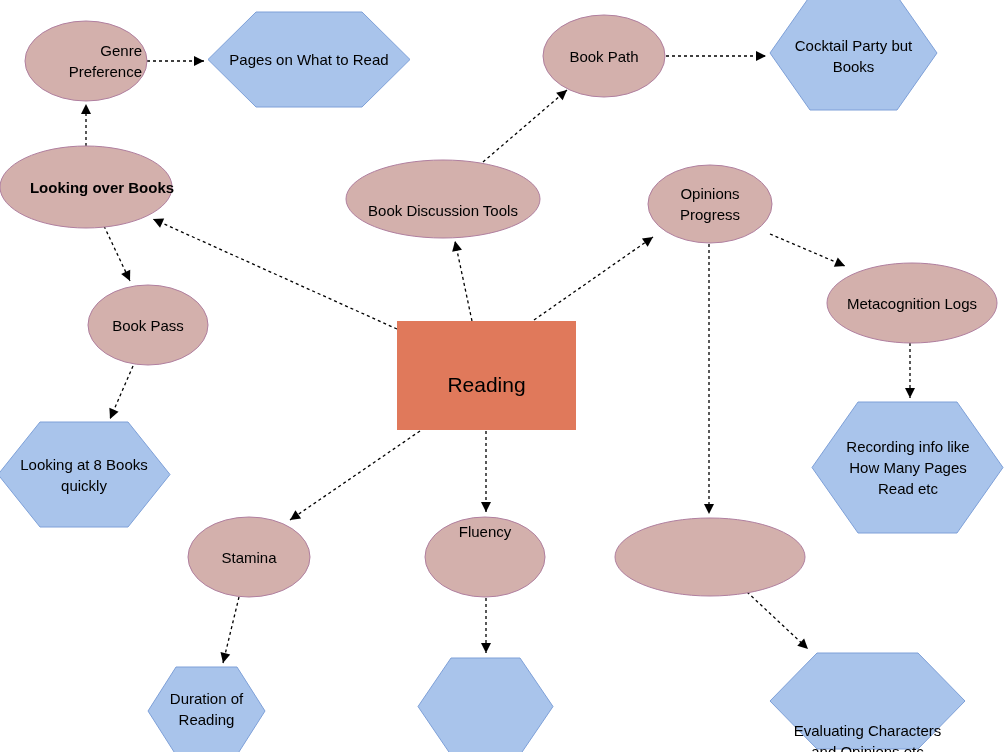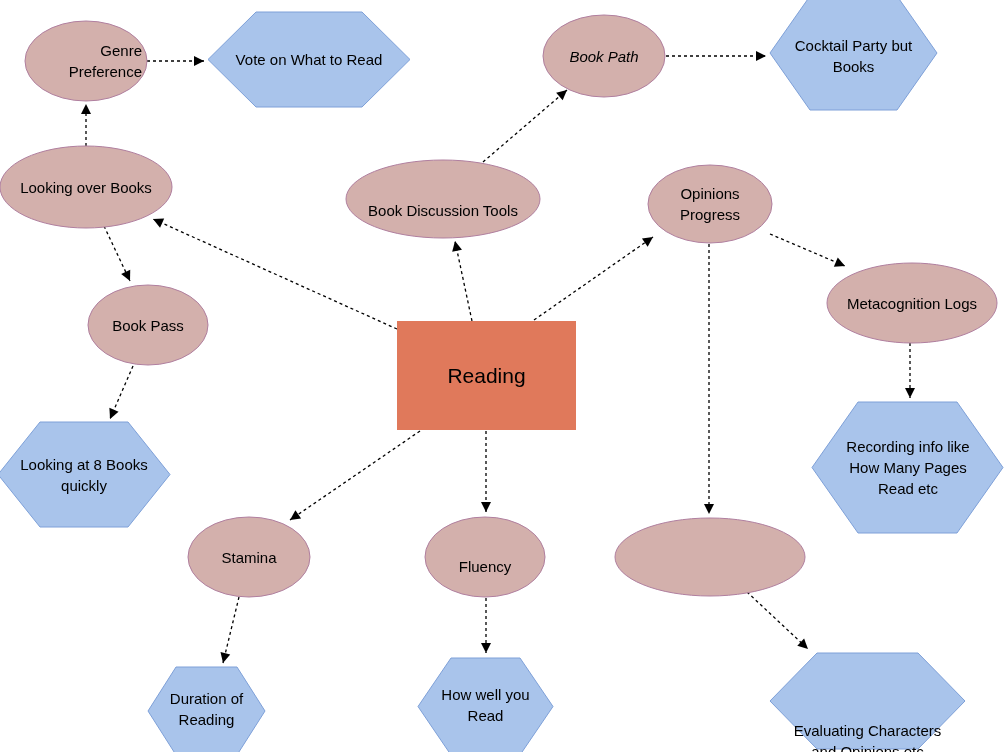--- a/index.html
+++ b/index.html
@@ -23,20 +23,21 @@
     align-items: center;
     justify-content: center;
     text-align: center;
     font-size: 15px;
     line-height: 1.4;
     color: #000000;
     pointer-events: none;
   }
   .root-label {
     font-size: 21px;
+    margin-top: 9px;
   }
   .edge {
     stroke: #000000;
     stroke-width: 1.3;
     stroke-dasharray: 3 3;
     fill: none;
   }
   .ellipse-shape { fill: #d3b0ac; stroke: #b07f9f; stroke-width: 1; }
   .hex-shape     { fill: #a9c4eb; stroke: #7ea0d8; stroke-width: 1; }
   .rect-shape    { fill: #e0795b; stroke: none; }
@@ -95,29 +96,28 @@
       <polygon class="hex-shape" points="451,658 520,658 553,706.5 520,755 451,755 418,706.5"></polygon>
       <polygon class="hex-shape" points="817,653 918,653 965,701 918,749 817,749 770,701"></polygon>
     </g>
 
     <rect class="rect-shape" x="397" y="321" width="179" height="109"></rect>
   </svg>
 
   <div class="node-label root-label" style="left:397px; top:321px; width:179px; height:109px;">Reading</div>
 
   <div class="node-label" style="left:30px; top:21px; width:112px; height:80px;text-align:right;">Genre Preference</div>
-  <div class="node-label" style="left:228px; top:12px; width:162px; height:95px;">Vote on What to Read</div>
-  <div class="node-label" style="left:4px; top:146px; width:164px; height:82px;">Looking over Books</div>
+  <div class="node-label" style="left:228px; top:12px; width:162px; height:95px;">Pages on What to Read</div>
+  <div class="node-label" style="left:20px; top:146px; width:164px; height:82px;font-weight:bold;">Looking over Books</div>
   <div class="node-label" style="left:88px; top:285px; width:120px; height:80px;">Book Pass</div>
   <div class="node-label" style="left:8px; top:422px; width:152px; height:105px;">Looking at 8 Books quickly</div>
   <div class="node-label" style="left:346px; top:171px; width:194px; height:78px;">Book Discussion Tools</div>
-  <div class="node-label" style="left:543px; top:15px; width:122px; height:82px;font-style:italic;">Book Path</div>
+  <div class="node-label" style="left:543px; top:15px; width:122px; height:82px;">Book Path</div>
   <div class="node-label" style="left:780px; top:2px; width:147px; height:108px;">Cocktail Party but Books</div>
   <div class="node-label" style="left:653px; top:165px; width:114px; height:78px;">Opinions Progress</div>
   <div class="node-label" style="left:827px; top:263px; width:170px; height:80px;">Metacognition Logs</div>
   <div class="node-label" style="left:838px; top:402px; width:140px; height:131px;">Recording info like How Many Pages Read etc</div>
   <div class="node-label" style="left:188px; top:517px; width:122px; height:80px;">Stamina</div>
-  <div class="node-label" style="left:425px; top:526px; width:120px; height:80px;text-align:right;">Fluency</div>
+  <div class="node-label" style="left:425px; top:491px; width:120px; height:80px;text-align:right;">Fluency</div>
   <div class="node-label" style="left:156px; top:667px; width:101px; height:84px;">Duration of Reading</div>
-  <div class="node-label" style="left:428px; top:658px; width:115px; height:94px;">How well you Read</div>
   <div class="node-label" style="left:790px; top:681px; width:155px; height:120px;">Evaluating Characters and Opinions etc</div>
 
 </div>
 
 </body></html>

